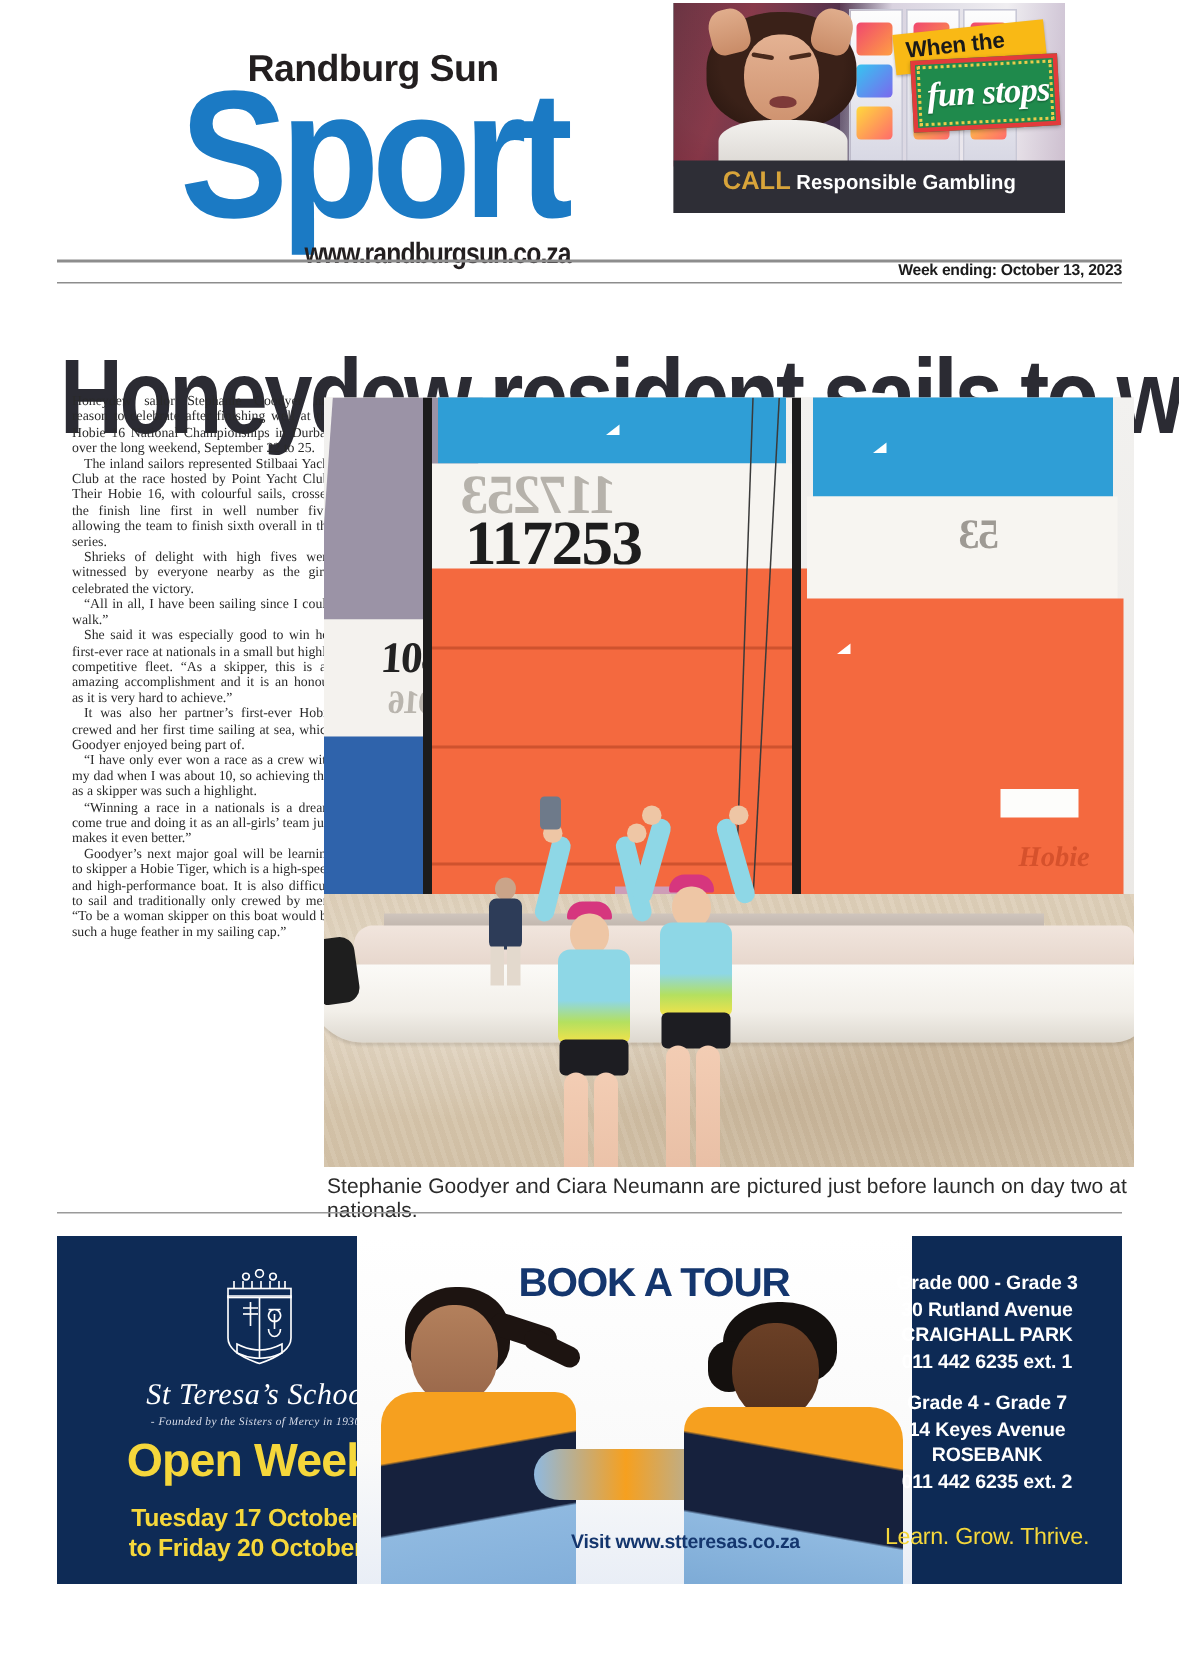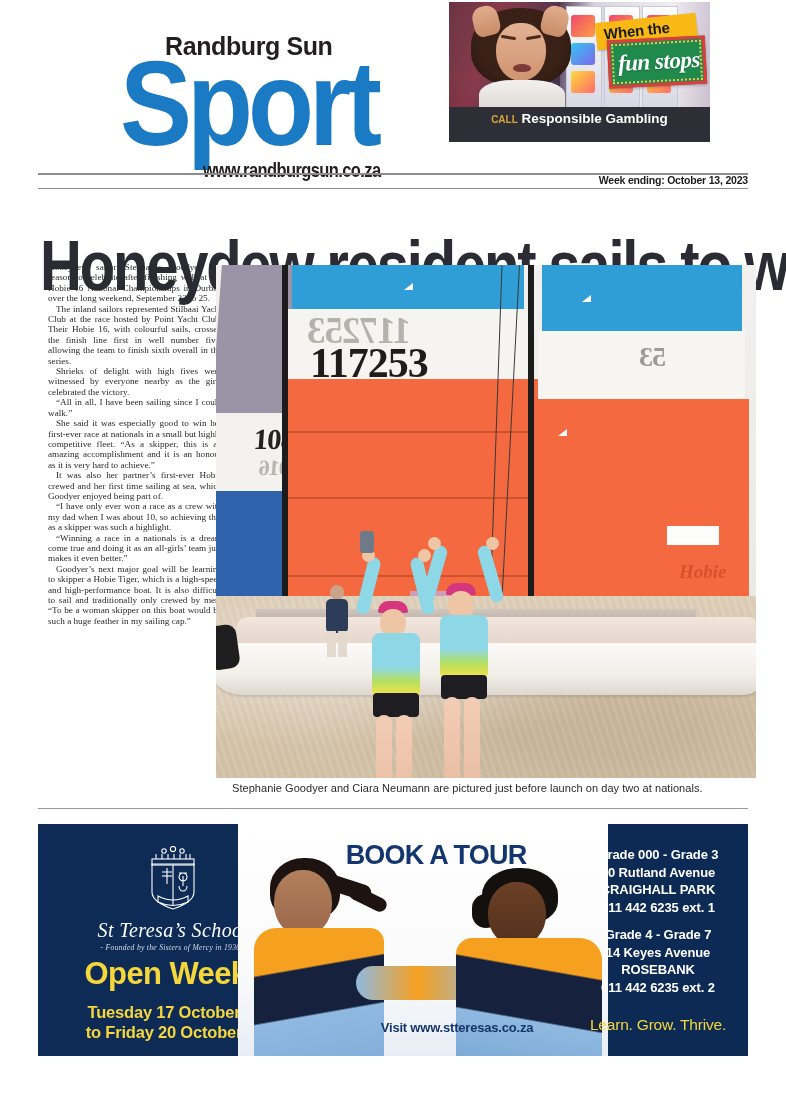--- a/index.html
+++ b/index.html
@@ -194,21 +194,21 @@
   .ga-line1, .ga-line2 {
     position: absolute;
     width: 261px;
     text-align: center;
     font-family: "Liberation Sans", sans-serif;
     font-weight: bold;
     color: #ffffff;
   }
   .ga-line1 { top: 4px; font-size: 13.5px; }
   .ga-line2 { top: 19px; font-size: 13px; }
-  .ga-lbl { color: #d8a43a; font-size: 10px; }
+  .ga-lbl { color: #d8a43a; font-size: 17px; }
 
   
   .dateline-rule-top {
     position: absolute;
     left: 38px; top: 173px;
     width: 710px;
     border-top: 1px solid #8d8d8d;
   }
   .dateline {
     position: absolute;
@@ -387,24 +387,24 @@
   }
   .bg-person {
     position:absolute; left: 108px; top: 320px; width: 26px; height: 70px;
   }
   .bgp-head { position:absolute; left:6px; top:0; width:14px; height:15px; border-radius:50%; background:#caa489; }
   .bgp-body { position:absolute; left:2px; top:14px; width:22px; height:34px; background:#2d3c58; border-radius:5px; }
   .bgp-leg { position:absolute; top:46px; width:9px; height:26px; background:#e3d9cd; }
 
   .caption {
     position: absolute;
-    left: 232px; top: 782px;
+    left: 218px; top: 782px;
     width: 540px;
     font-family: "Liberation Sans", sans-serif;
-    font-size: 11px;
+    font-size: 14px;
     color: #2b2b2b;
     letter-spacing: 0.05px;
   }
 
   .sep-rule {
     position:absolute; left: 38px; top: 808px; width: 710px;
     border-top: 1px solid #9a9a9a;
   }
 
   

